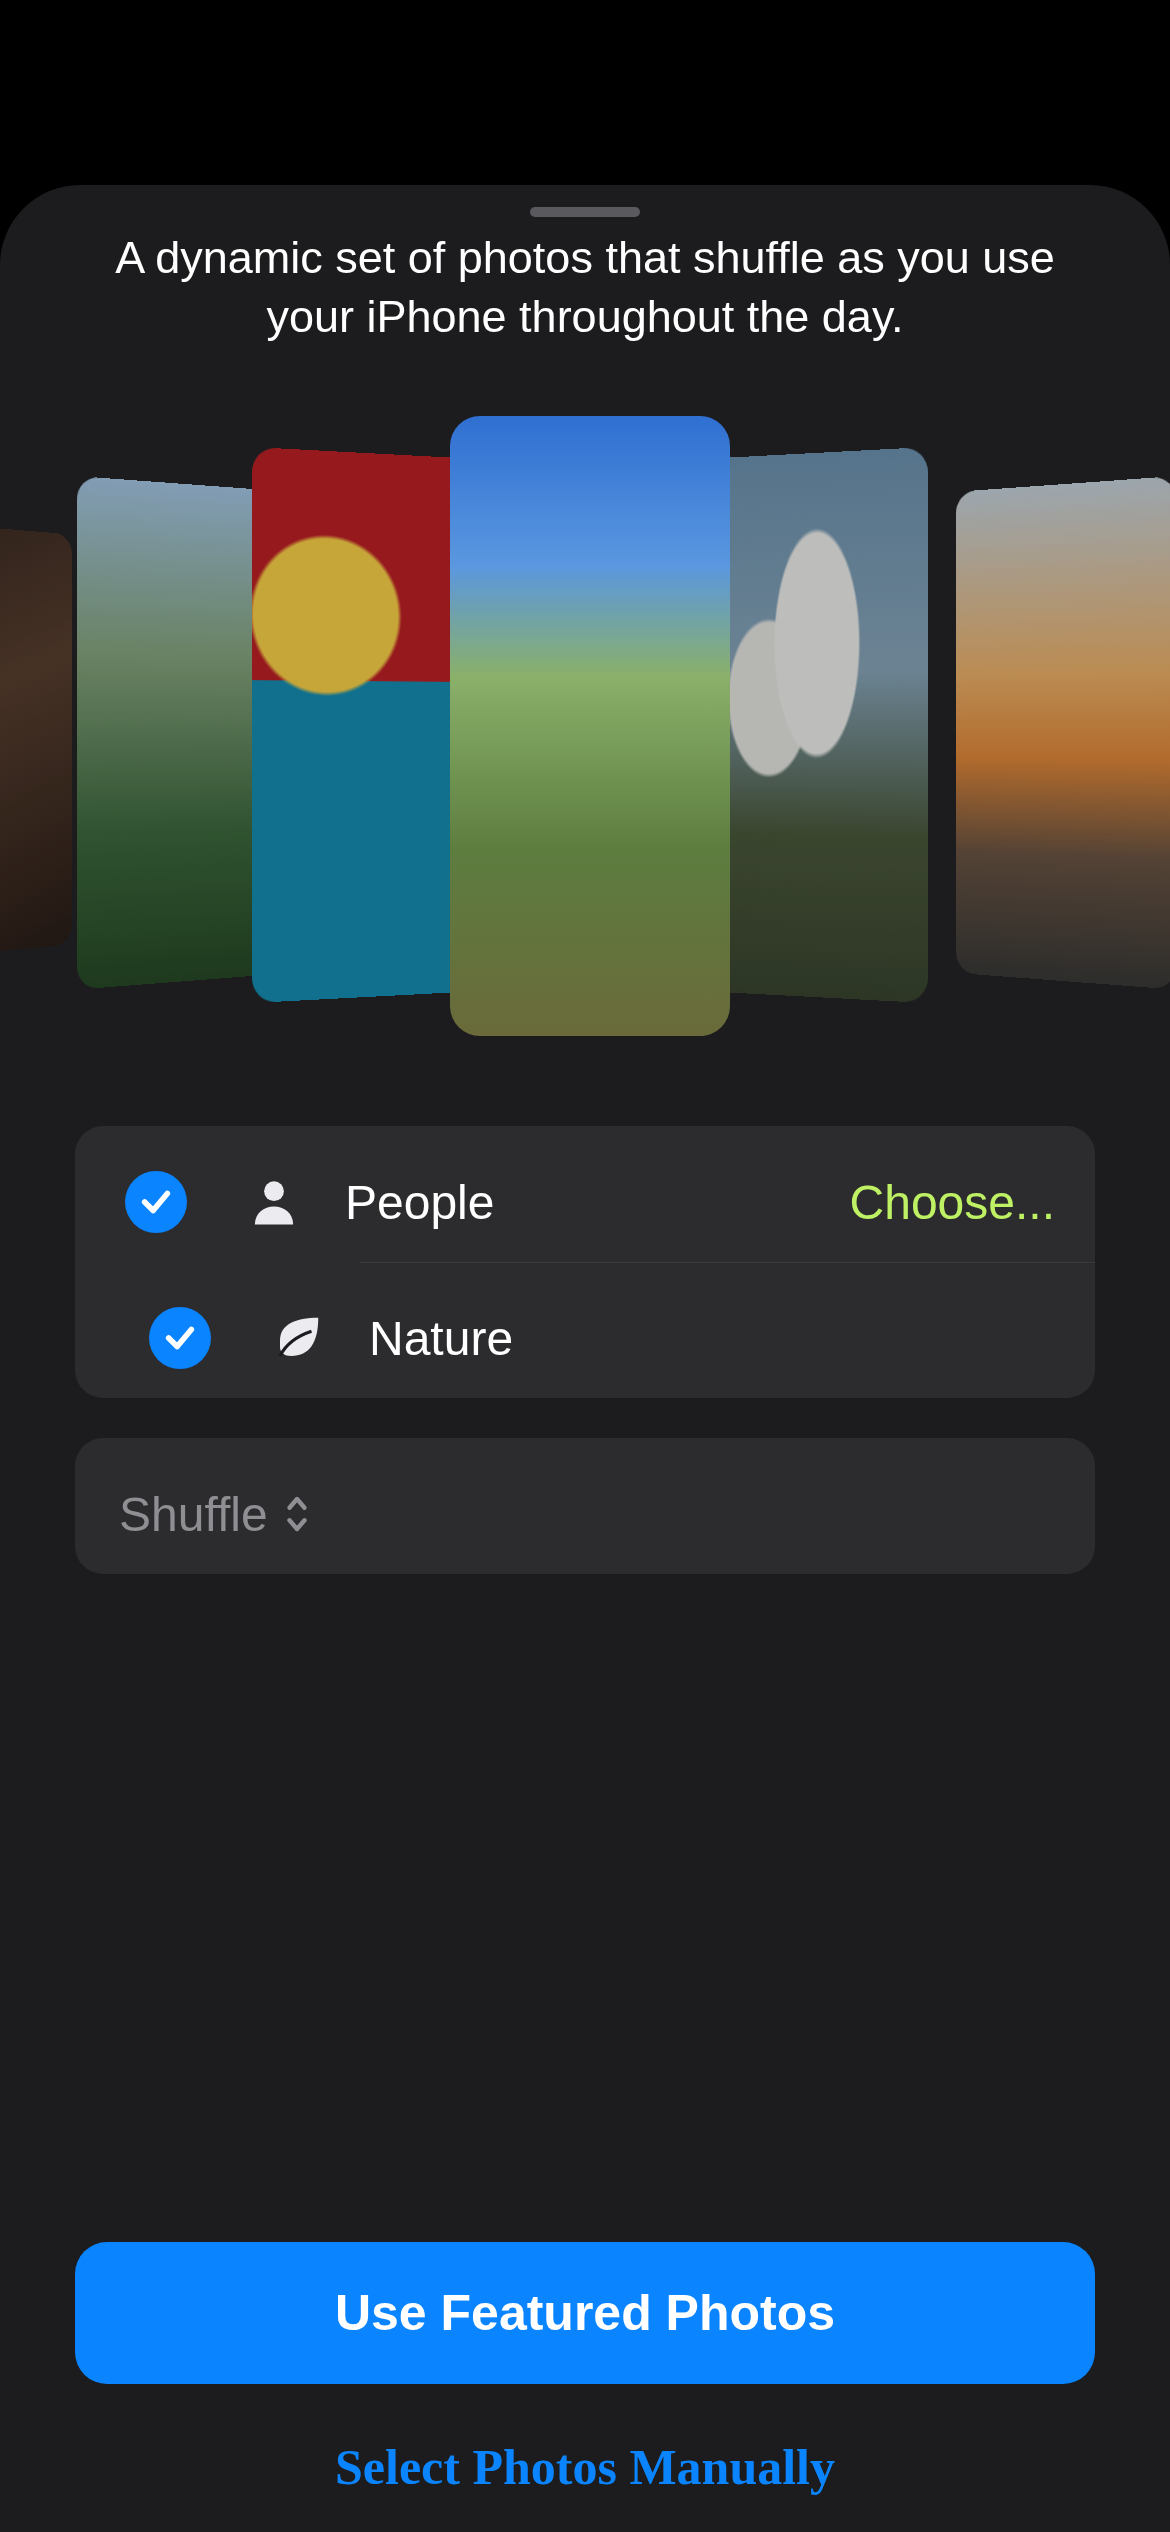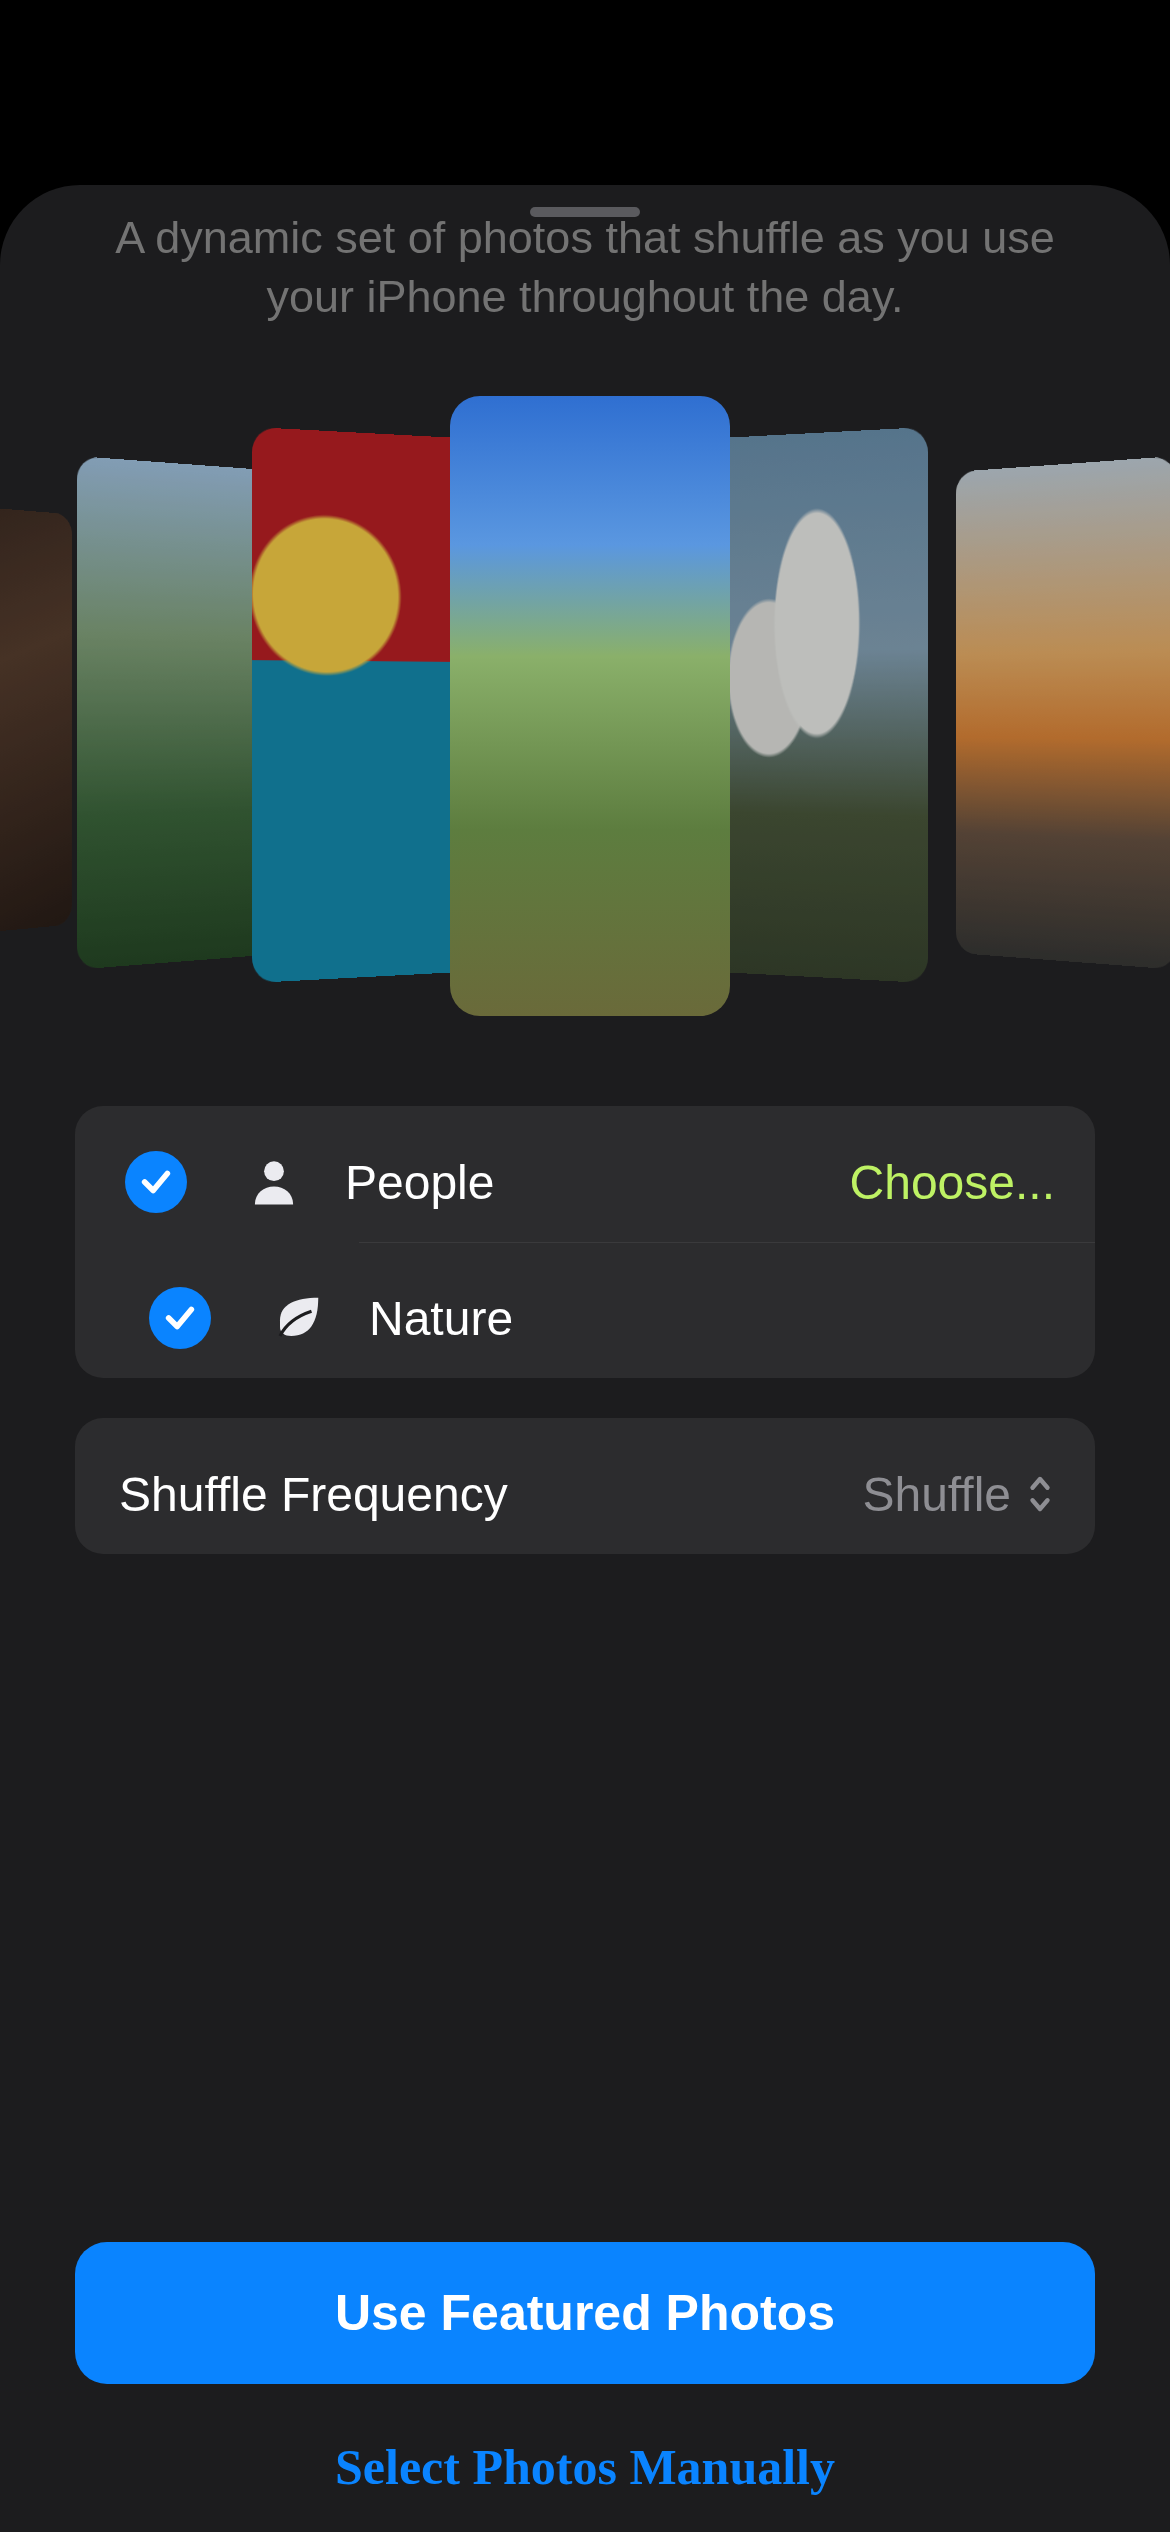--- a/index.html
+++ b/index.html
@@ -38,25 +38,25 @@
     border-radius: 6px;
   }
   .title {
     margin-top: 140px;
     text-align: center;
     font-size: 72px;
     font-weight: 700;
     letter-spacing: 0.5px;
   }
   .subtitle {
-    margin-top: 24px;
+    margin-top: 44px;
     text-align: center;
     font-size: 45px;
     line-height: 1.3;
-    color: #737373;
+    color: #ffffff;
     font-weight: 400;
     padding: 0 10px;
   }
 
   
   .fan {
     position: relative;
     margin-top: 70px;
     height: 620px;
     width: 100%;
@@ -265,21 +265,20 @@
         <path d="M4 13C4 6 11 3 21 3c0 11-4 17-12 17-3 0-5-1.5-5-4 0-1 0-2 0-3z"></path>
         <path d="M4 20c3-6 8-9 14-11" stroke="#1c1c1e" stroke-width="1.4" fill="none"></path>
       </svg>
       <span class="row-label">Nature</span>
     </div>
 
   </div>
 
   <div class="group freq">
     <div class="row">
-      <span class="freq-label">Shuffle Frequency</span>
       <span class="freq-value">
         <span>Shuffle</span>
         <svg viewBox="0 0 24 32">
           <polyline points="6 11 12 4 18 11"></polyline>
           <polyline points="6 21 12 28 18 21"></polyline>
         </svg>
       </span>
     </div>
   </div>
 

